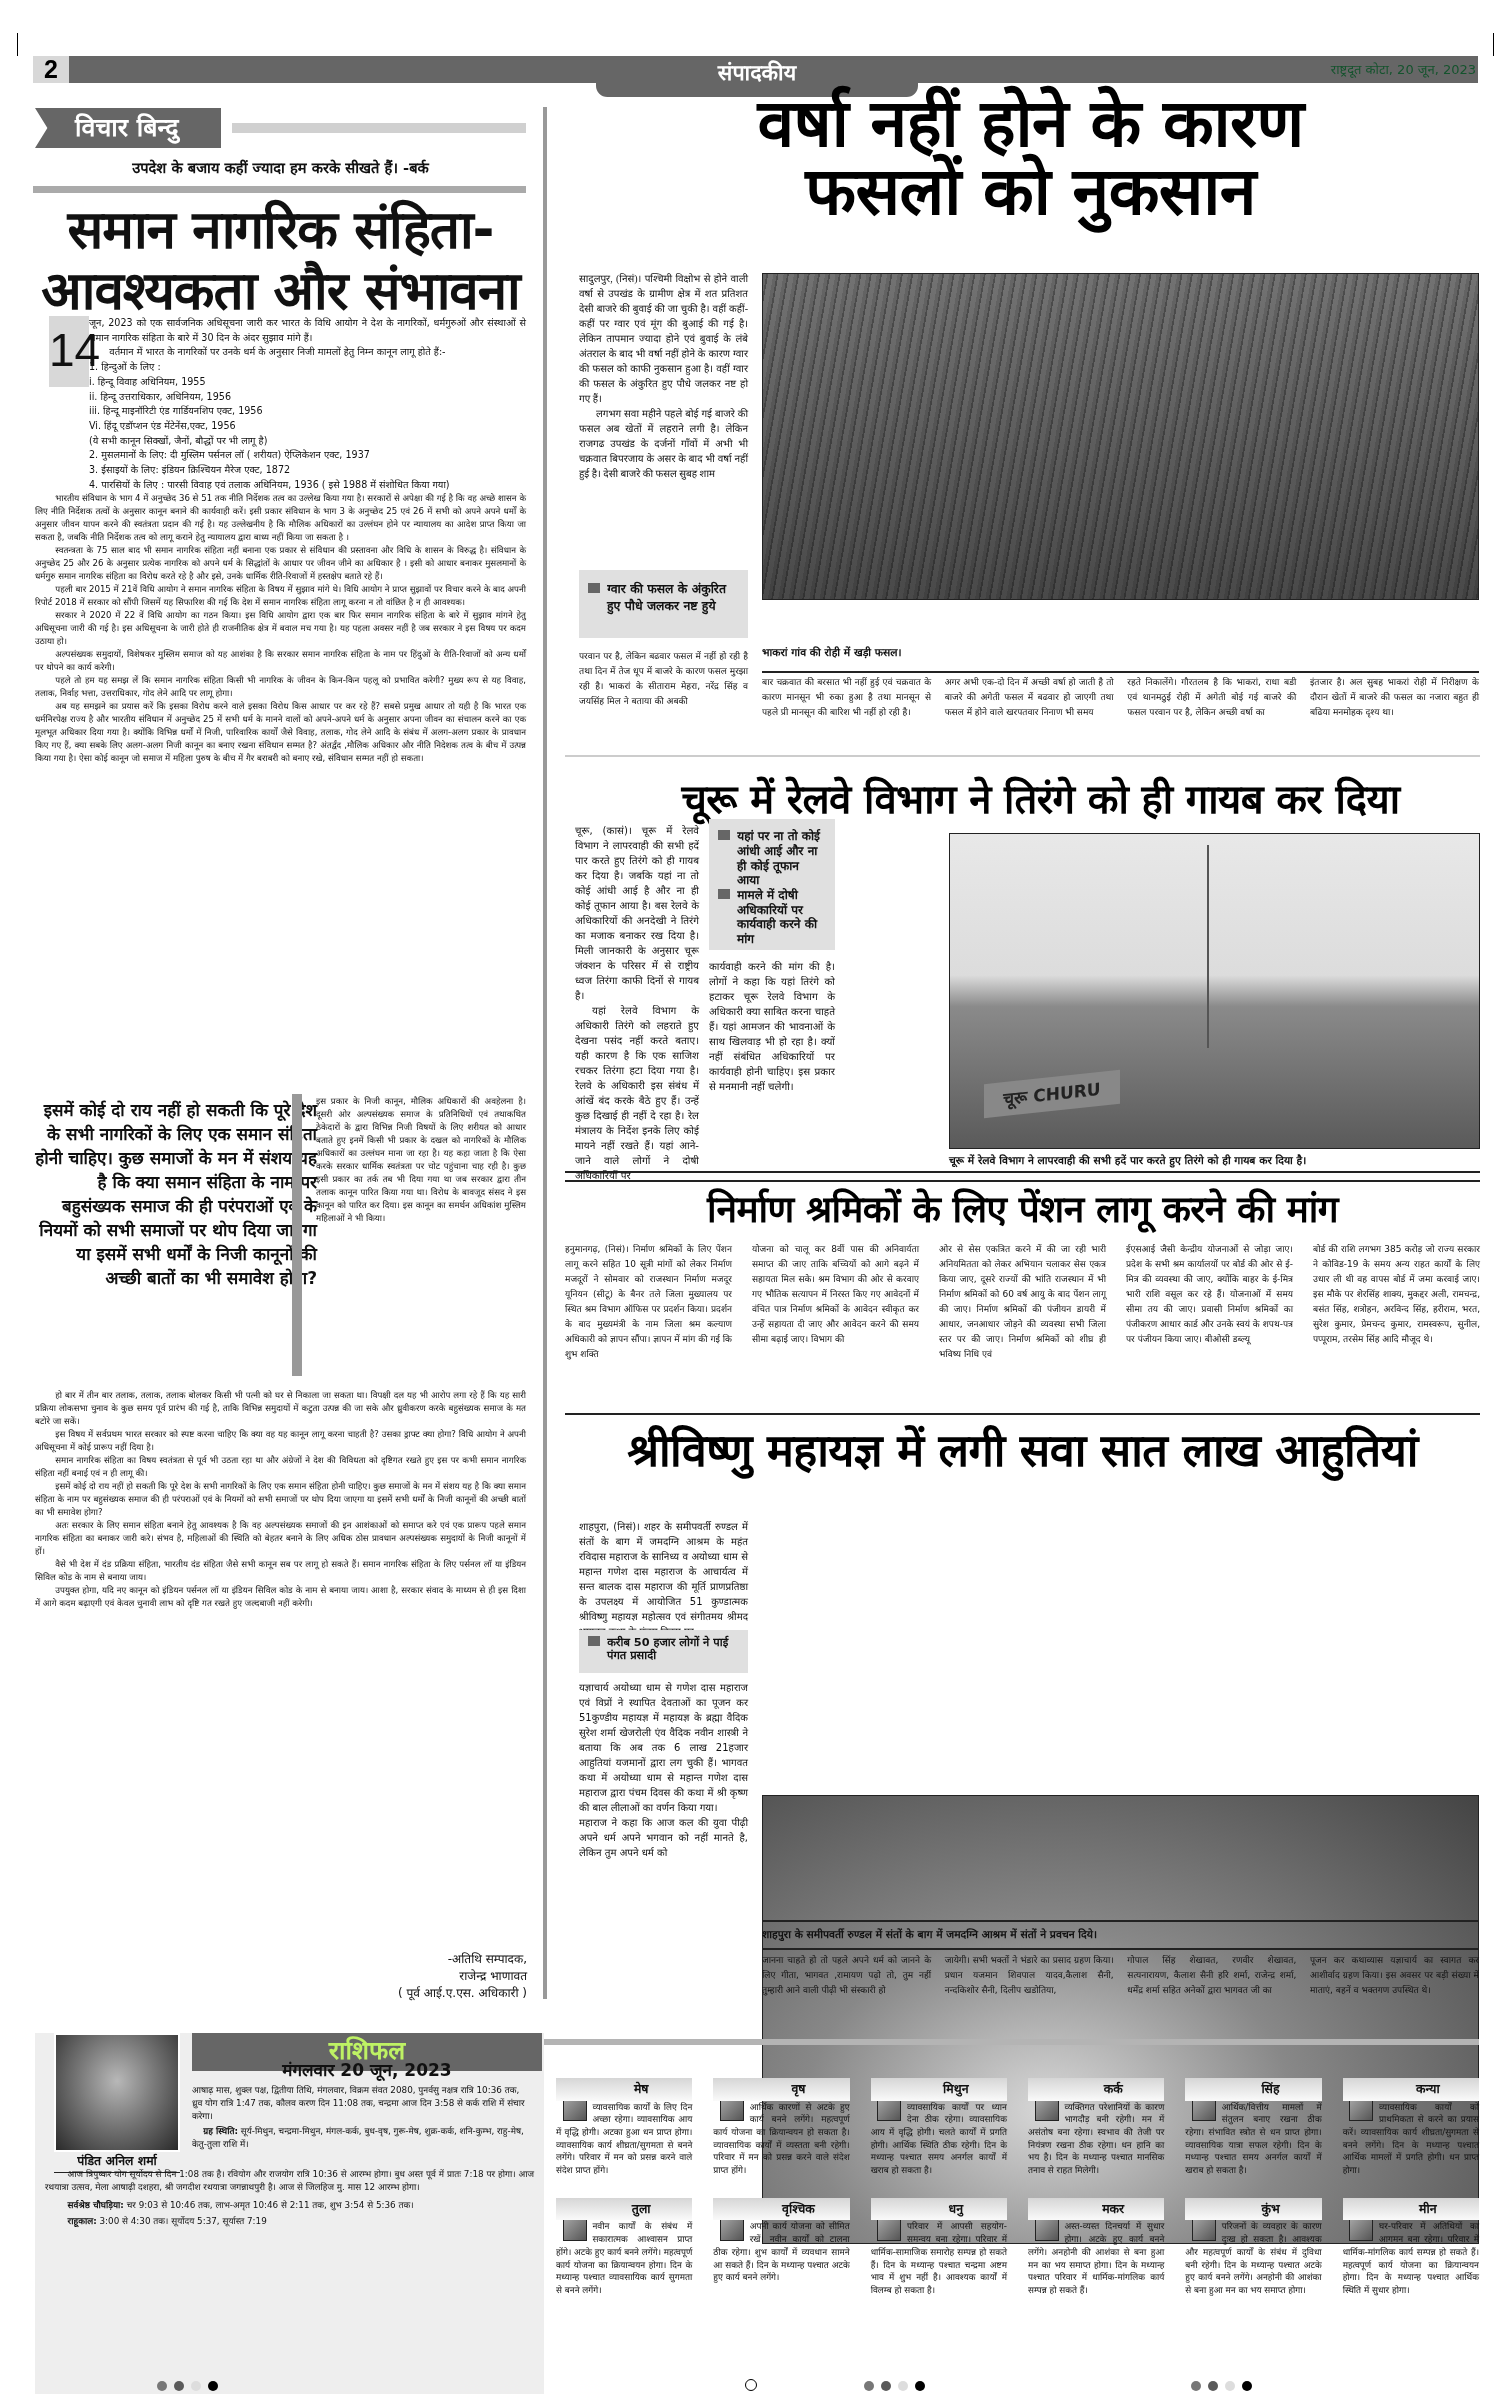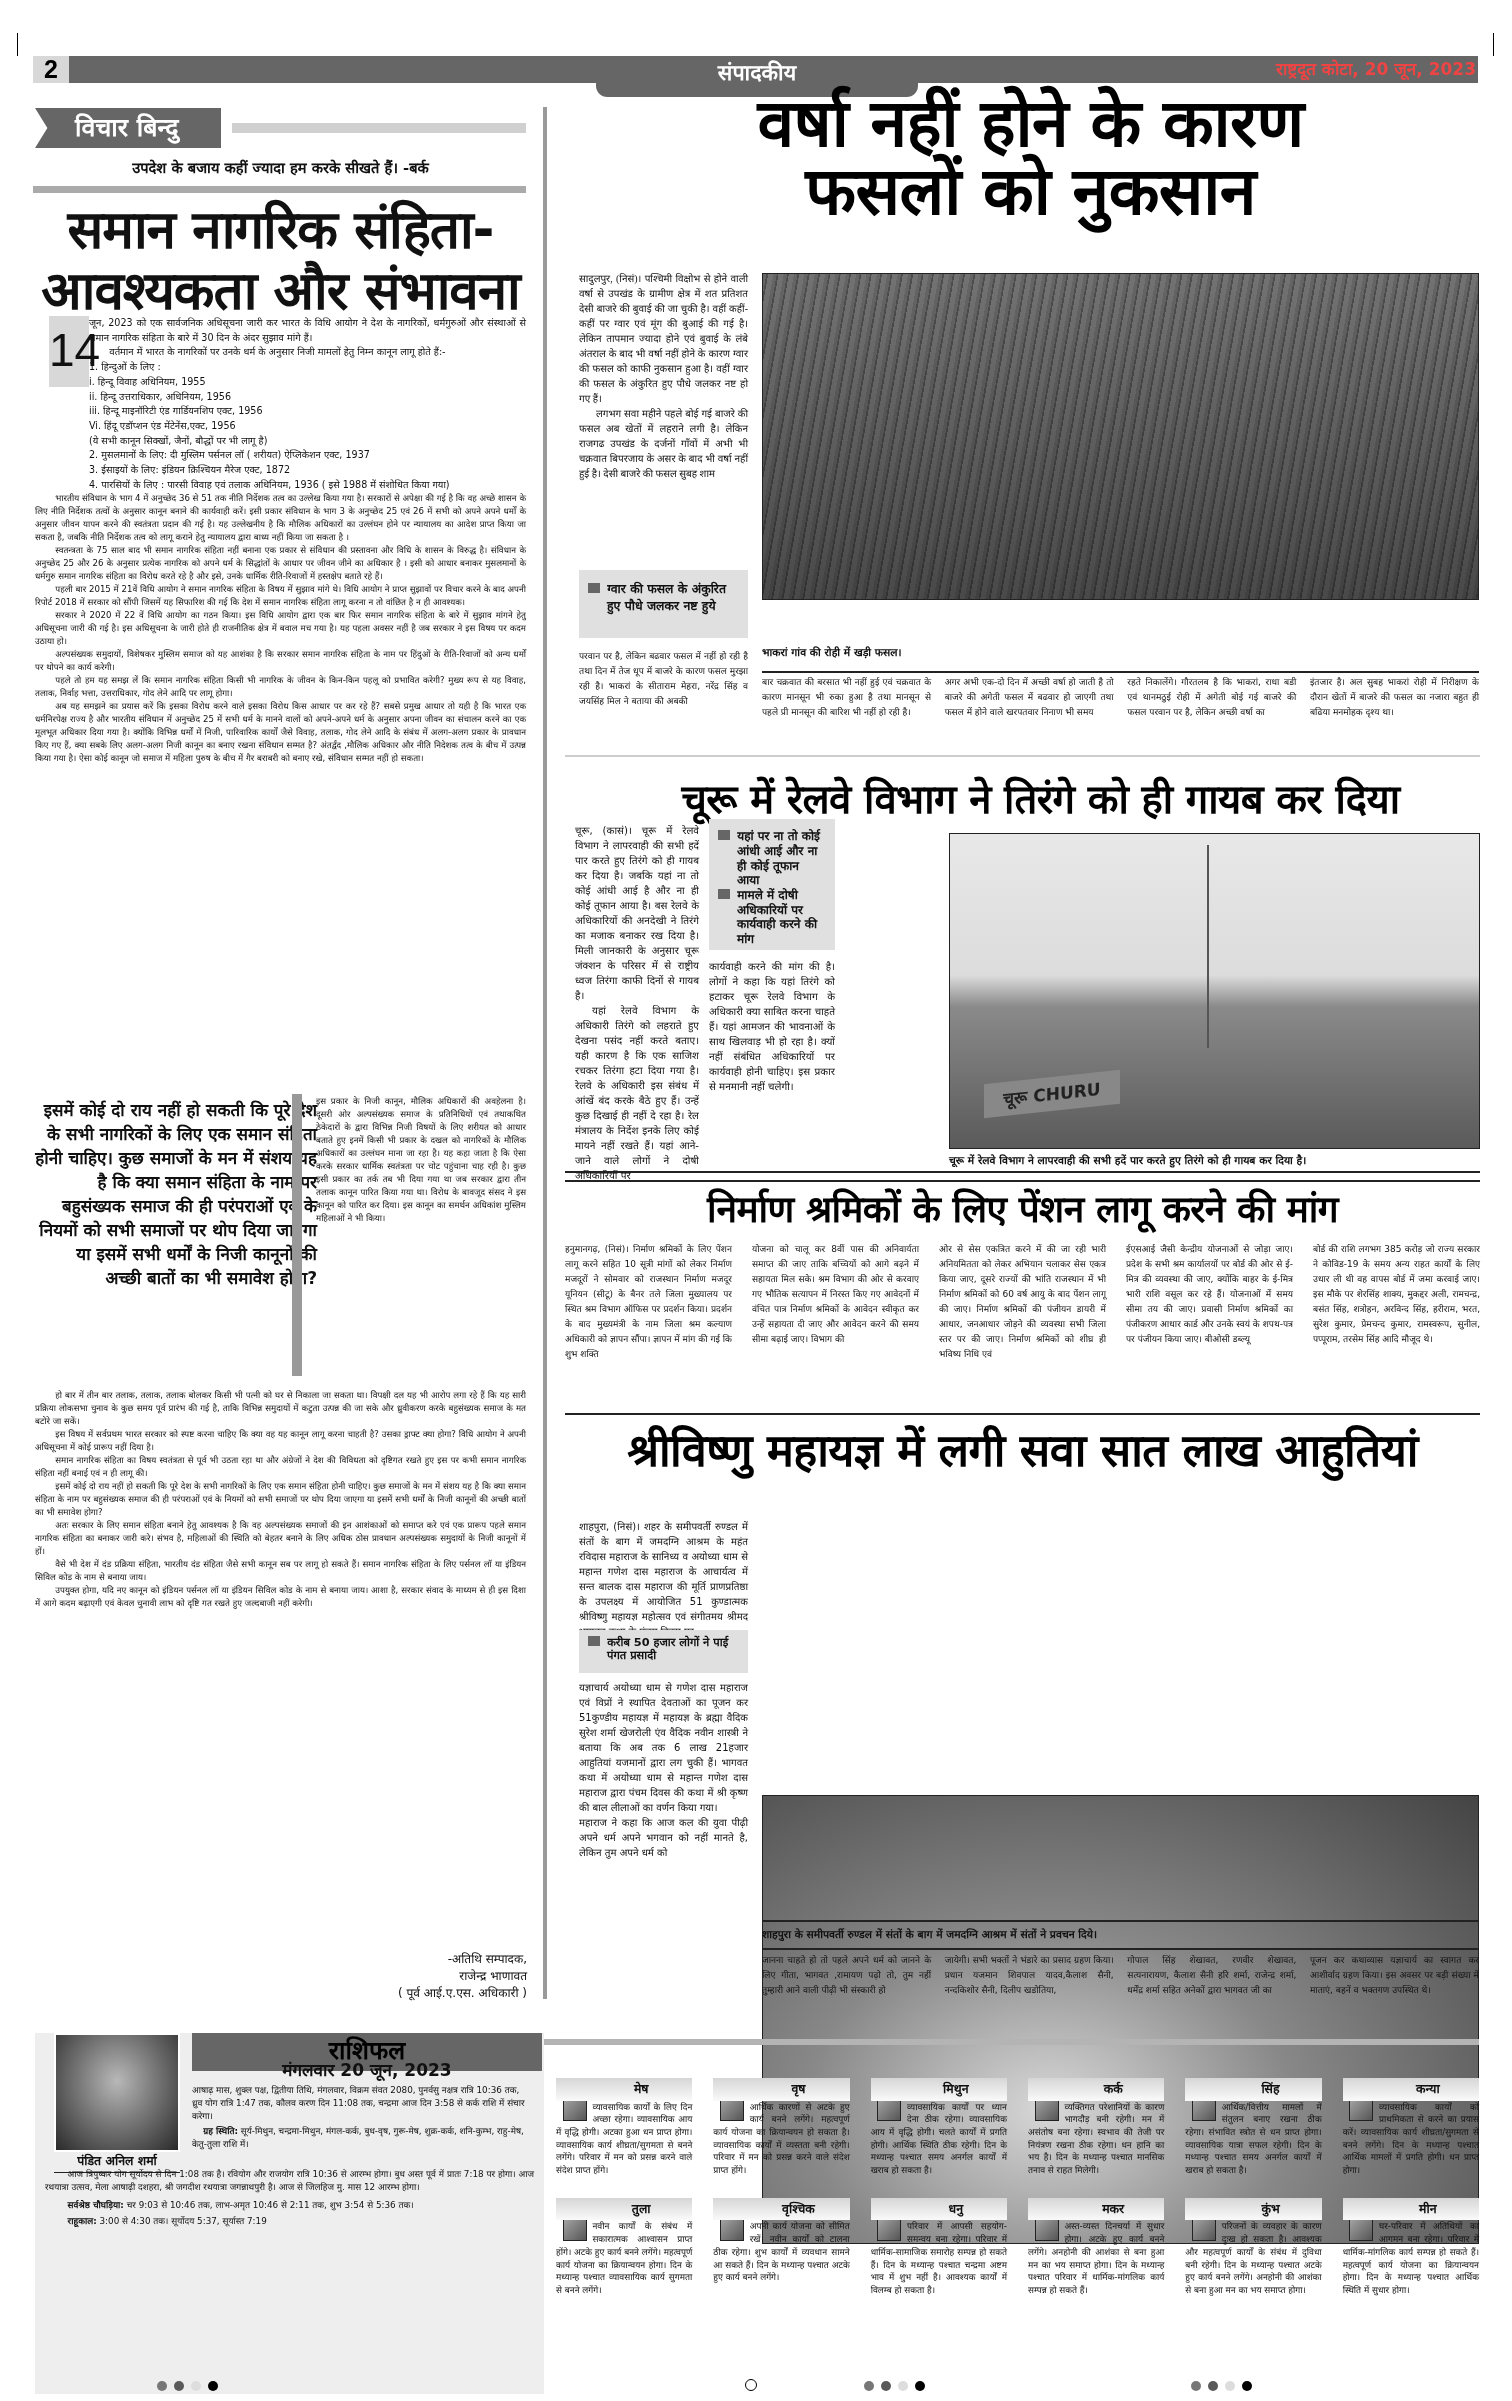--- a/index.html
+++ b/index.html
@@ -2,21 +2,21 @@
 <html style="font-size:9px"><head>
 <meta charset="utf-8">
 <style>
   * { box-sizing: border-box; margin: 0; padding: 0; }
   body { width: 1512px; height: 2401px; background: #fff; font-family: "DejaVu Sans", sans-serif; color: #111; position: relative; overflow: hidden; }
   .abs { position: absolute; }
   
   .masthead { left: 33px; top: 56px; width: 1445px; height: 27px; background: #666; }
   .page-no { left: 33px; top: 56px; width: 36px; height: 27px; background: #d8d8d8; color: #000; font-family: "Liberation Sans", sans-serif; font-weight: bold; font-size: 25px; text-align: center; line-height: 27px; }
   .section-tab { left: 596px; top: 56px; width: 322px; height: 41px; background: #666; border-radius: 0 0 11.3px 11.3px; color: #fff; font-size: 21.5px; text-align: center; line-height: 34px; font-weight: bold; }
-  .date-line { right: 36px; top: 56px; height: 27px; line-height: 27px; color: #ef4444; font-size: 17px; font-weight: bold; }
+  .date-line { right: 36px; top: 56px; height: 27px; line-height: 27px; color: #14532d; font-size: 13px; font-weight: normal; }
   .reg { width: 16px; height: 22.6px; border-left: 1.1px solid #000; }
   
   .vichar-tab { left: 35px; top: 108px; width: 186px; height: 40px; background: #666; color: #fff; font-size: 25px; font-weight: bold; line-height: 40px; padding-left: 40px; clip-path: polygon(0 0,100% 0,100% 100%,0 100%,12.4px 50%); }
   .vichar-rule { left: 232px; top: 123px; width: 294px; height: 10.2px; background: #d0d0d0; }
   .quote { left: 35px; top: 157px; width: 491px; text-align: center; font-size: 14.7px; font-weight: bold; }
   .rule-grey { background: #aaa; height: 6.8px; }
   .ed-title { left: 35px; top: 199px; width: 491px; text-align: center; font-size: 53px; font-weight: bold; line-height: 61px; letter-spacing: -1.1px; }
   .dropcap { left: 49px; top: 316px; width: 40px; height: 71px; background: #d8d8d8; font-size: 46px; font-family: "Liberation Sans", sans-serif; line-height: 68px; text-align: center; }
   .ed-body { left: 35px; top: 316px; width: 491px; font-size: 8.6px; line-height: 13px; text-align: justify; }
   .ed-body p { text-indent: 20.3px; }
@@ -38,21 +38,21 @@
   .caption { font-size: 10.7px; font-weight: bold; }
   .hr-black { height: 1.7px; background: #222; }
   .cols5 { display: grid; grid-template-columns: repeat(5, 1fr); column-gap: 20px; font-size: 9px; line-height: 15px; text-align: justify; }
   .cols4 { display: grid; grid-template-columns: repeat(4, 1fr); column-gap: 13.6px; font-size: 9px; line-height: 15px; text-align: justify; }
   
   .photo-field { background: repeating-linear-gradient(100deg, #8a8a8a 0 3.4px, #6a6a6a 3.4px 5.1px, #9c9c9c 5.1px 10.2px), linear-gradient(#bbb,#777); background-blend-mode: multiply; }
   .photo-station { background: linear-gradient(#e8e8e8 0%, #dcdcdc 45%, #8a8a8a 55%, #5a5a5a 100%); position: relative; }
   .photo-yagya { background: radial-gradient(ellipse at 40% 70%, #d8d8d8 0%, #888 40%, #444 100%); position: relative; }
   
   .rashi-box { left: 35px; top: 2033px; width: 509px; height: 361px; background: #eee; }
-  .rashi-tab { left: 192px; top: 2033px; width: 350px; height: 38px; background: #666; color: #000000; font-size: 25px; font-weight: bold; text-align: center; line-height: 35px; }
+  .rashi-tab { left: 192px; top: 2033px; width: 350px; height: 38px; background: #666; color: #bef264; font-size: 25px; font-weight: bold; text-align: center; line-height: 35px; }
   .rashi-photo { left: 54px; top: 2033px; width: 126px; height: 119px; background: radial-gradient(ellipse at 50% 40%, #b8b8b8 0%, #777 45%, #2a2a2a 100%); border: 2.3px solid #fff; }
   .pandit { left: 54px; top: 2152px; width: 126px; text-align: center; font-size: 12.4px; font-weight: bold; border-bottom: 1.1px solid #222; padding-bottom: 3.4px; }
   .rashi-date { left: 192px; top: 2058px; width: 350px; text-align: center; font-size: 17px; font-weight: bold; }
   .panchang { left: 192px; top: 2084px; width: 339px; font-size: 8.8px; line-height: 13px; }
   .panchang2 { left: 45px; top: 2168px; width: 489px; font-size: 8.8px; line-height: 13px; text-align: justify; }
   .panchang2 p { text-indent: 22.6px; }
   .rashi-grid { left: 556px; top: 2078px; width: 923px; display: grid; grid-template-columns: repeat(6, 1fr); column-gap: 10.2px; row-gap: 16px; gap: 21px; }
   .sign { font-size: 8.8px; line-height: 12.7px; text-align: justify; }
   .sign-head { background: linear-gradient(#d6d6d6, #fafafa); height: 22.6px; position: relative; margin-bottom: 0; }
   .sign-name { text-align: center; font-size: 12.4px; font-weight: bold; padding-left: 34px; line-height: 22.6px; }

